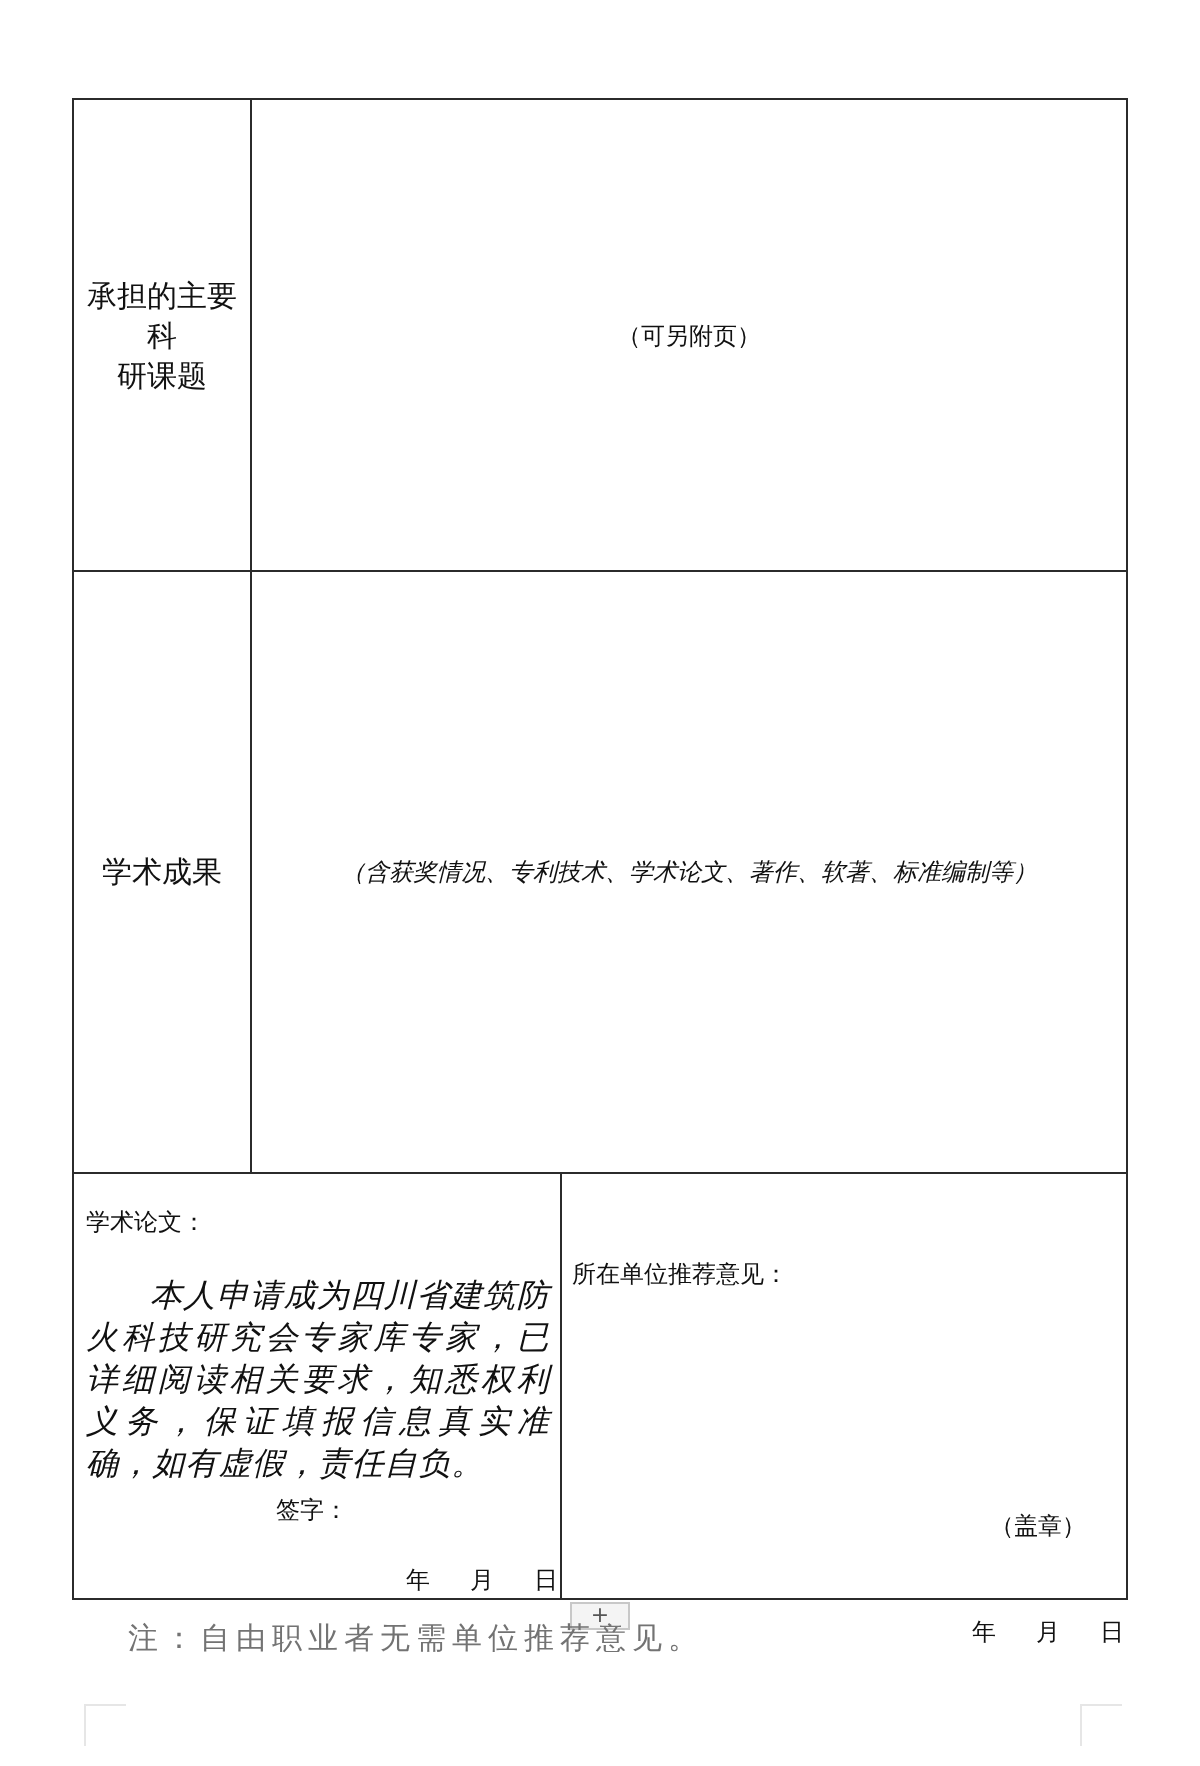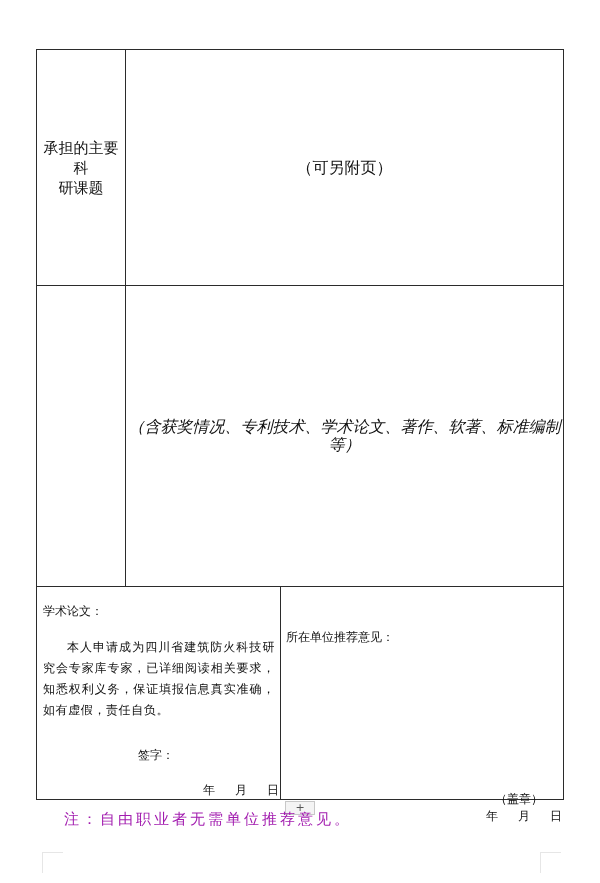--- a/index.html
+++ b/index.html
@@ -6,27 +6,27 @@
   body { width: 600px; height: 883px; position: relative; overflow: hidden;
          font-family: "DejaVu Sans", "Liberation Sans", sans-serif; color: #111; }
   .page { position: absolute; left: 0; top: 0; width: 600px; height: 883px; background: #fff; }
   .tbl { position: absolute; left: 36px; top: 49px; width: 528px; height: 751px;
          border: 1.5px solid #2b2b2b; box-sizing: border-box; }
   .hline { position: absolute; left: 0; right: 0; height: 0; border-top: 1.5px solid #2b2b2b; }
   .vline { position: absolute; width: 0; border-left: 1.5px solid #2b2b2b; }
   .cell-label { position: absolute; display: flex; align-items: center; justify-content: center;
                 text-align: center; font-size: 15px; line-height: 20px; }
   .cell-hint { position: absolute; display: flex; align-items: center; justify-content: center;
-               text-align: center; font-size: 16px; line-height: 18px; }
+               text-align: center; font-size: 12px; line-height: 18px; }
   .txt { position: absolute; font-size: 12px; line-height: 19px; white-space: nowrap; }
-  .para { position: absolute; font-size: 12px; line-height: 21px; width: 232px; text-indent: 2em;
-          letter-spacing: 0.6px; text-align: justify; }
+  .para { position: absolute; font-size: 16px; line-height: 21px; width: 232px; text-indent: 2em;
+          letter-spacing: 0.6px; text-align: justify; font-style: italic; }
   .date { position: absolute; font-size: 12px; display: flex; gap: 20px; }
   .note { position: absolute; left: 64px; top: 810px; font-size: 15px; letter-spacing: 3px;
-          color: #a21caf; font-family: "DejaVu Serif", "Liberation Serif", serif; }
+          color: #737373; font-family: "DejaVu Serif", "Liberation Serif", serif; }
   .add-row { position: absolute; left: 285px; top: 801px; width: 30px; height: 14px;
              border: 1px solid #c8c8c8; background: #f4f4f4; box-sizing: border-box;
              font-size: 11px; line-height: 11px; text-align: center; color: #555; cursor: pointer; }
   .corner { position: absolute; width: 20px; height: 20px; border-color: #e6e6e6; border-style: solid; border-width: 0; }
 </style>
 </head>
 <body>
 
 <div class="page">
 
@@ -41,38 +41,41 @@
     <div class="cell-label" style="left:0; top:0; width:88px; height:235px;">
       <div>
         <div>承担的主要科</div>
         <div>研课题</div>
       </div>
     </div>
     <div class="cell-hint" style="left:89px; top:0; width:437px; height:235px;">
       <span>（可另附页）</span>
     </div>
 
+    <div class="cell-label" style="left:0; top:236px; width:88px; height:300px;">
+      <span>学术成果</span>
+    </div>
     <div class="cell-hint" style="left:89px; top:236px; width:437px; height:300px;font-style:italic;">
       <span>（含获奖情况、专利技术、学术论文、著作、软著、标准编制等）</span>
     </div>
 
     <div style="position:absolute; left:0; top:537px; width:243px; height:212px;">
       <div class="txt" style="left:6px; top:15px;">学术论文：</div>
       <div class="para" style="left:6px; top:50px;">本人申请成为四川省建筑防火科技研究会专家库专家，已详细阅读相关要求，知悉权利义务，保证填报信息真实准确，如有虚假，责任自负。</div>
       <div class="txt" style="left:89px; top:159px;margin-left:12px;">签字：</div>
       <div class="date" style="left:166px; top:195px;">
         <span>年</span>
         <span>月</span>
         <span>日</span>
       </div>
     </div>
 
     <div style="position:absolute; left:244px; top:563px; width:282px; height:212px;">
       <div class="txt" style="left:5px; top:15px;">所在单位推荐意见：</div>
-      <div class="txt" style="left:214px; top:141px;margin-top:36px;">（盖章）</div>
+      <div class="txt" style="left:214px; top:141px;">（盖章）</div>
       <div class="date" style="left:205px; top:195px;">
         <span>年</span>
         <span>月</span>
         <span>日</span>
       </div>
     </div>
   </div>
 
   <div class="add-row">+</div>
 

